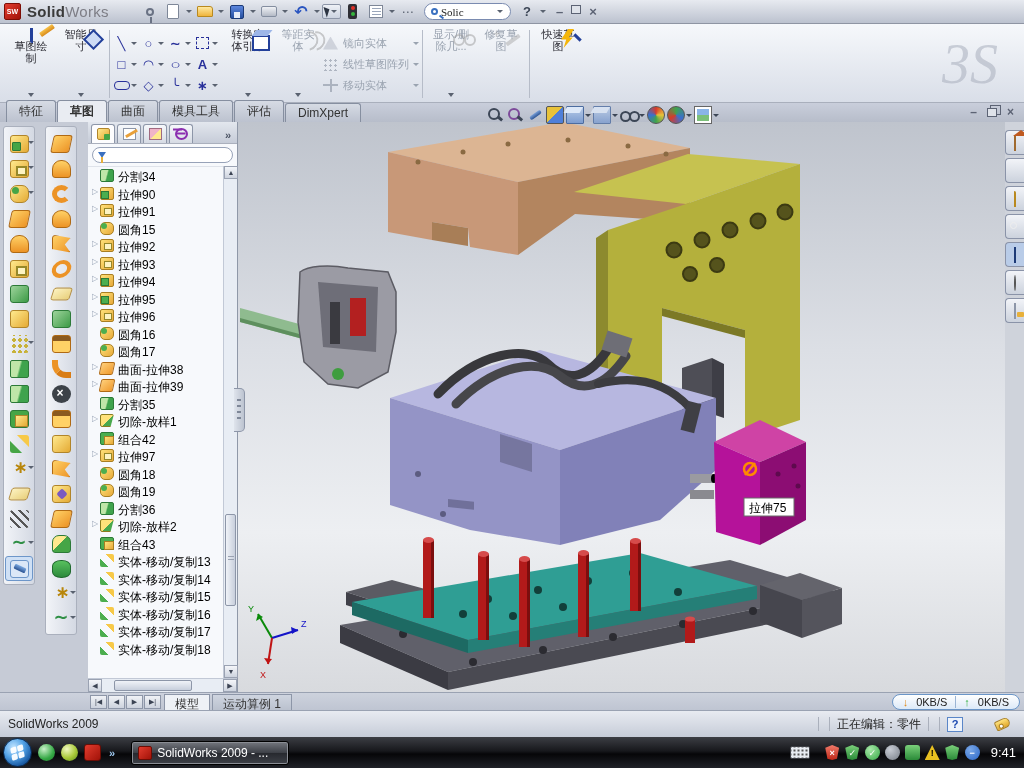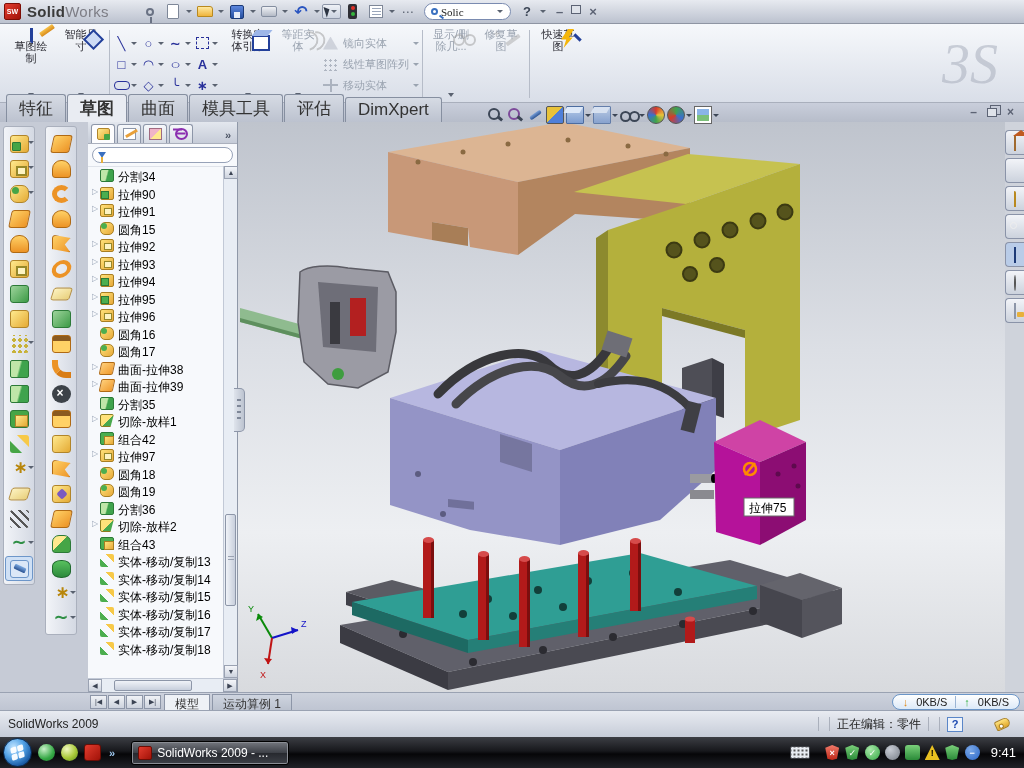--- a/index.html
+++ b/index.html
@@ -82,21 +82,21 @@
 .mrow::after{content:"";position:absolute;right:0;top:9px;border:3px solid transparent;border-top:3px solid #9aa3b0}
 .smi{width:15px;height:13px;position:relative;flex:none;opacity:.6}
 .smi-mir{background:#b9bec9;clip-path:polygon(50% 0,100% 100%,0 100%)}
 .smi-pat{background-image:radial-gradient(#8a93a2 1.2px,transparent 1.4px);background-size:5px 5px}
 .smi-mov{background:linear-gradient(#8a93a2,#8a93a2) 7px 0/2px 13px no-repeat,linear-gradient(#8a93a2,#8a93a2) 0 5px/15px 2px no-repeat}
 #watermark{position:absolute;right:26px;top:8px;font-size:56px;font-style:italic;color:#a9afbd;opacity:.55;font-family:"Liberation Serif","DejaVu Serif",serif}
 
 
 #band{position:absolute;left:0;top:103px;width:1024px;height:19px;background:linear-gradient(#c9cedb,#b7bdca);z-index:6}
 #cmdtabs{display:flex;padding-left:6px;height:19px;align-items:flex-end}
-.ctab{padding:2px 12px 2px;font-size:17px;color:#333;background:linear-gradient(#d6dbe4,#bcc2cf);border:1px solid #868fa0;border-bottom:0;border-radius:3px 3px 0 0;margin-right:1px;white-space:nowrap}
+.ctab{padding:2px 12px 2px;font-size:12px;color:#333;background:linear-gradient(#d6dbe4,#bcc2cf);border:1px solid #868fa0;border-bottom:0;border-radius:3px 3px 0 0;margin-right:1px;white-space:nowrap}
 .ctab.active{background:#e9ecf2;font-weight:bold}
 #headsup{position:absolute;left:486px;top:1px;display:flex;align-items:center;height:22px}
 .hud{display:flex;align-items:center;margin-right:2px}
 .hui{width:18px;height:18px;position:relative;display:inline-block}
 .hu-mag::before,.hu-mag2::before{content:"";position:absolute;left:2px;top:2px;width:8px;height:8px;border:2px solid #3c4656;border-radius:50%}
 .hu-mag::after,.hu-mag2::after{content:"";position:absolute;left:11px;top:11px;width:6px;height:2.5px;background:#3c4656;transform:rotate(40deg)}
 .hu-mag2::before{border-color:#7d4a9a}
 .hu-wand::before{content:"";position:absolute;left:3px;top:7px;width:13px;height:4px;background:linear-gradient(#7aa0d8,#2c5494);transform:rotate(-35deg);border-radius:2px}
 .hu-sec{background:linear-gradient(135deg,#e8c23a 50%,#4f7fd9 50%);border-radius:2px;border:1px solid #555}
 .hu-cube,.hu-cube2{background:linear-gradient(#b9cce8,#7c9cd0);border:1px solid #4c6ca0;border-radius:1px}

